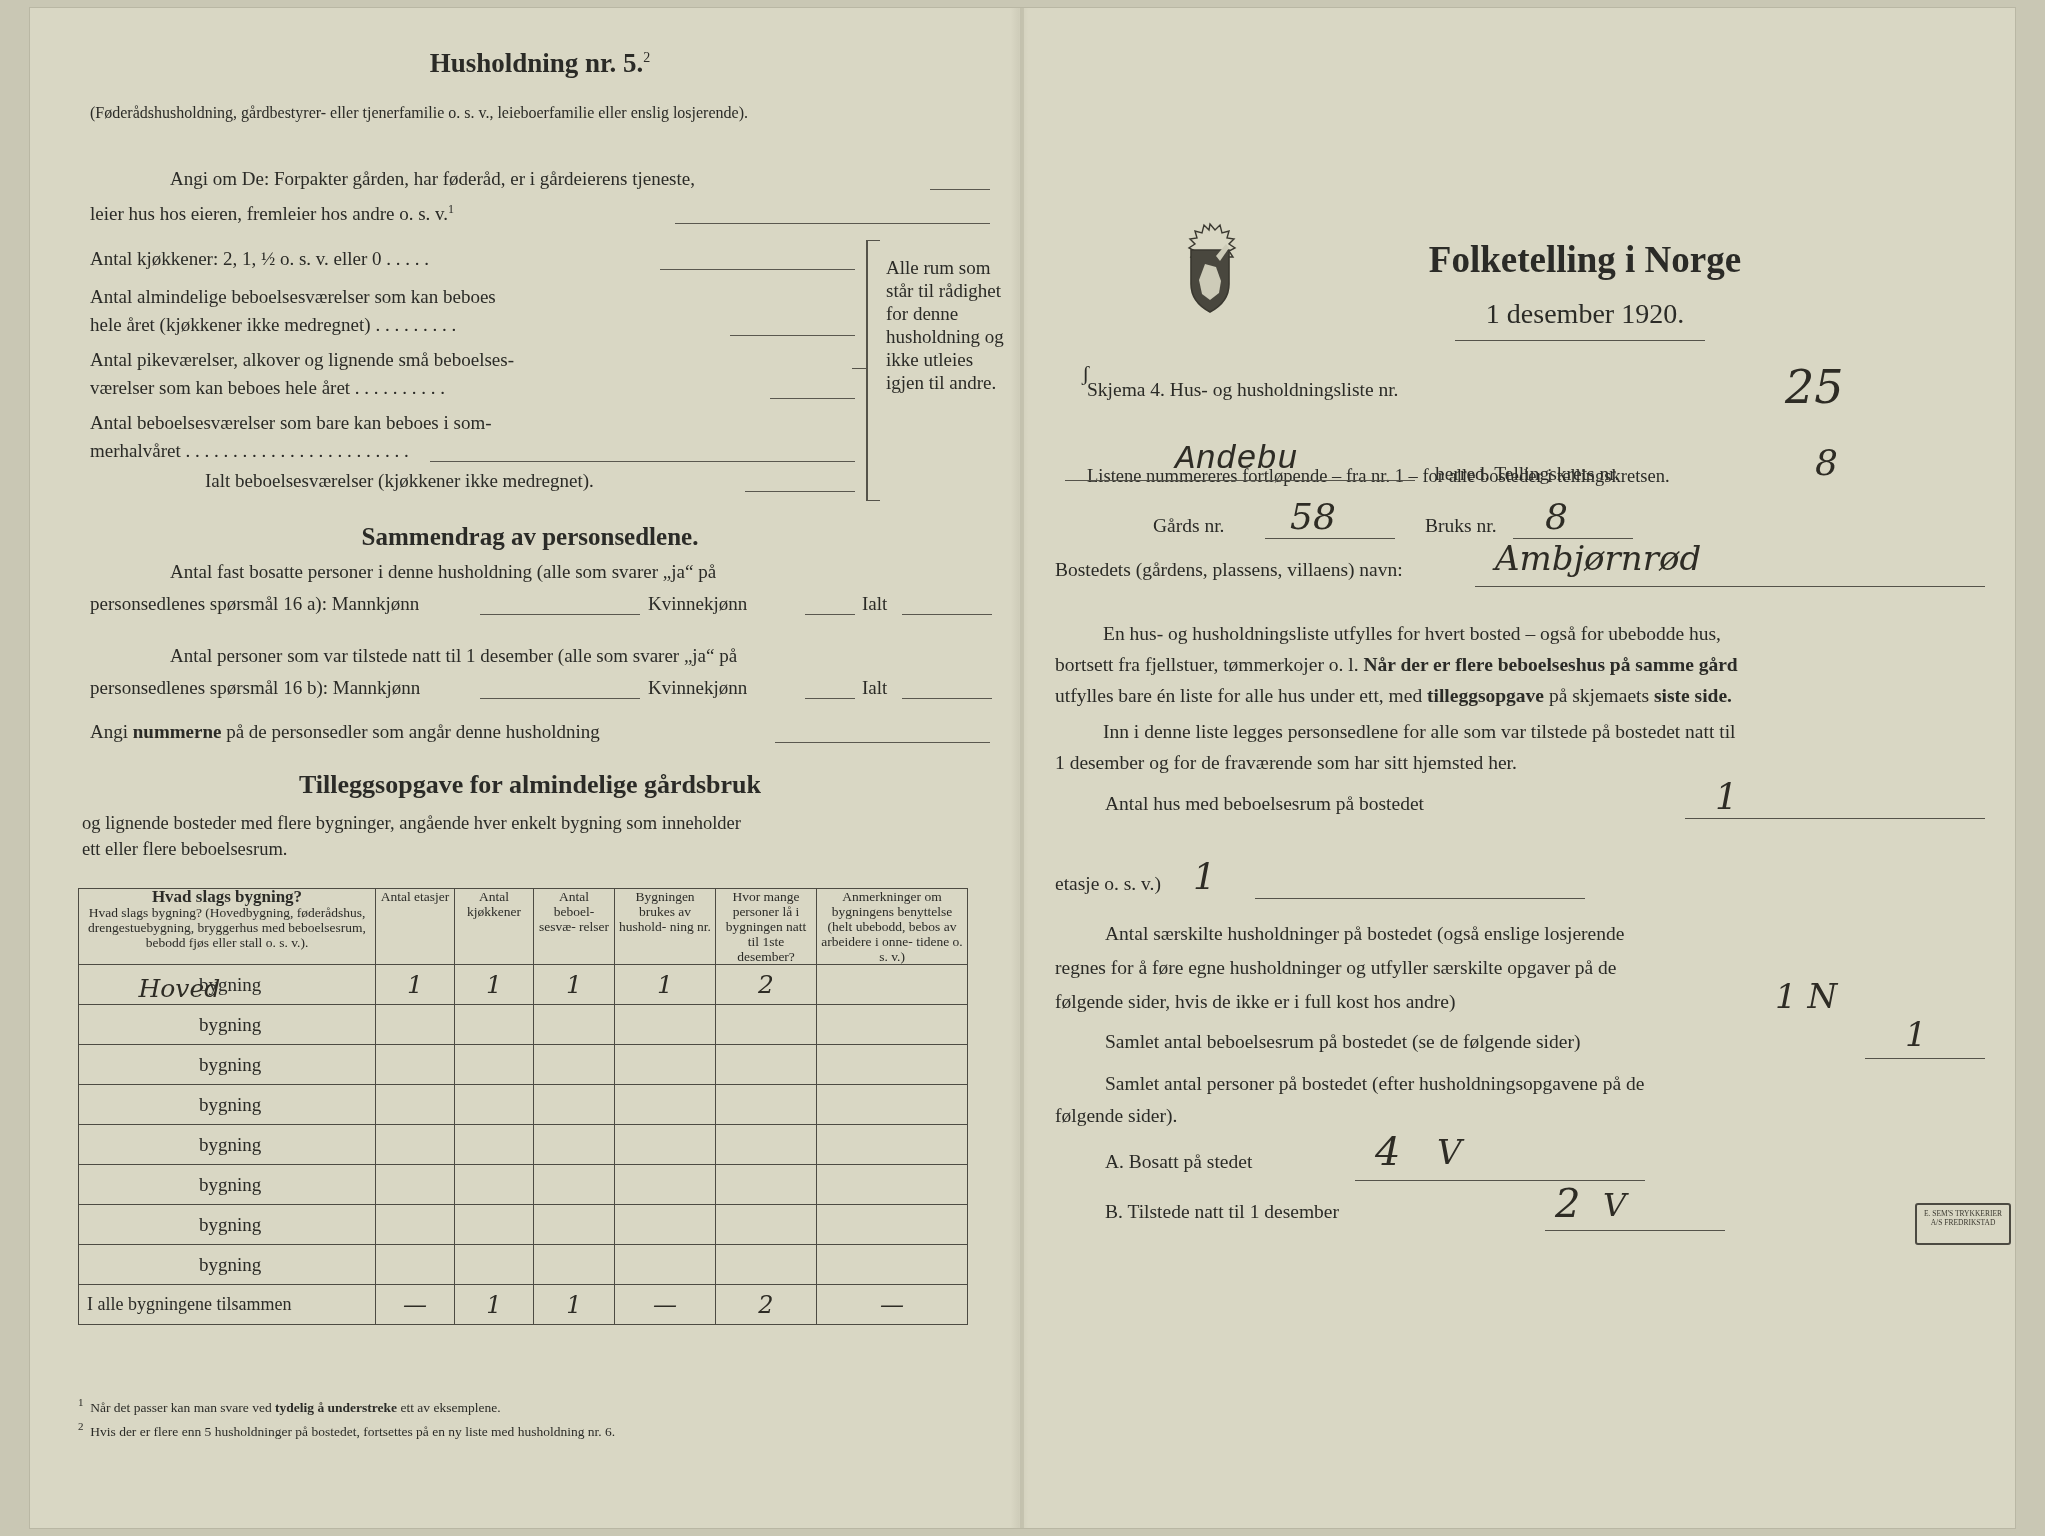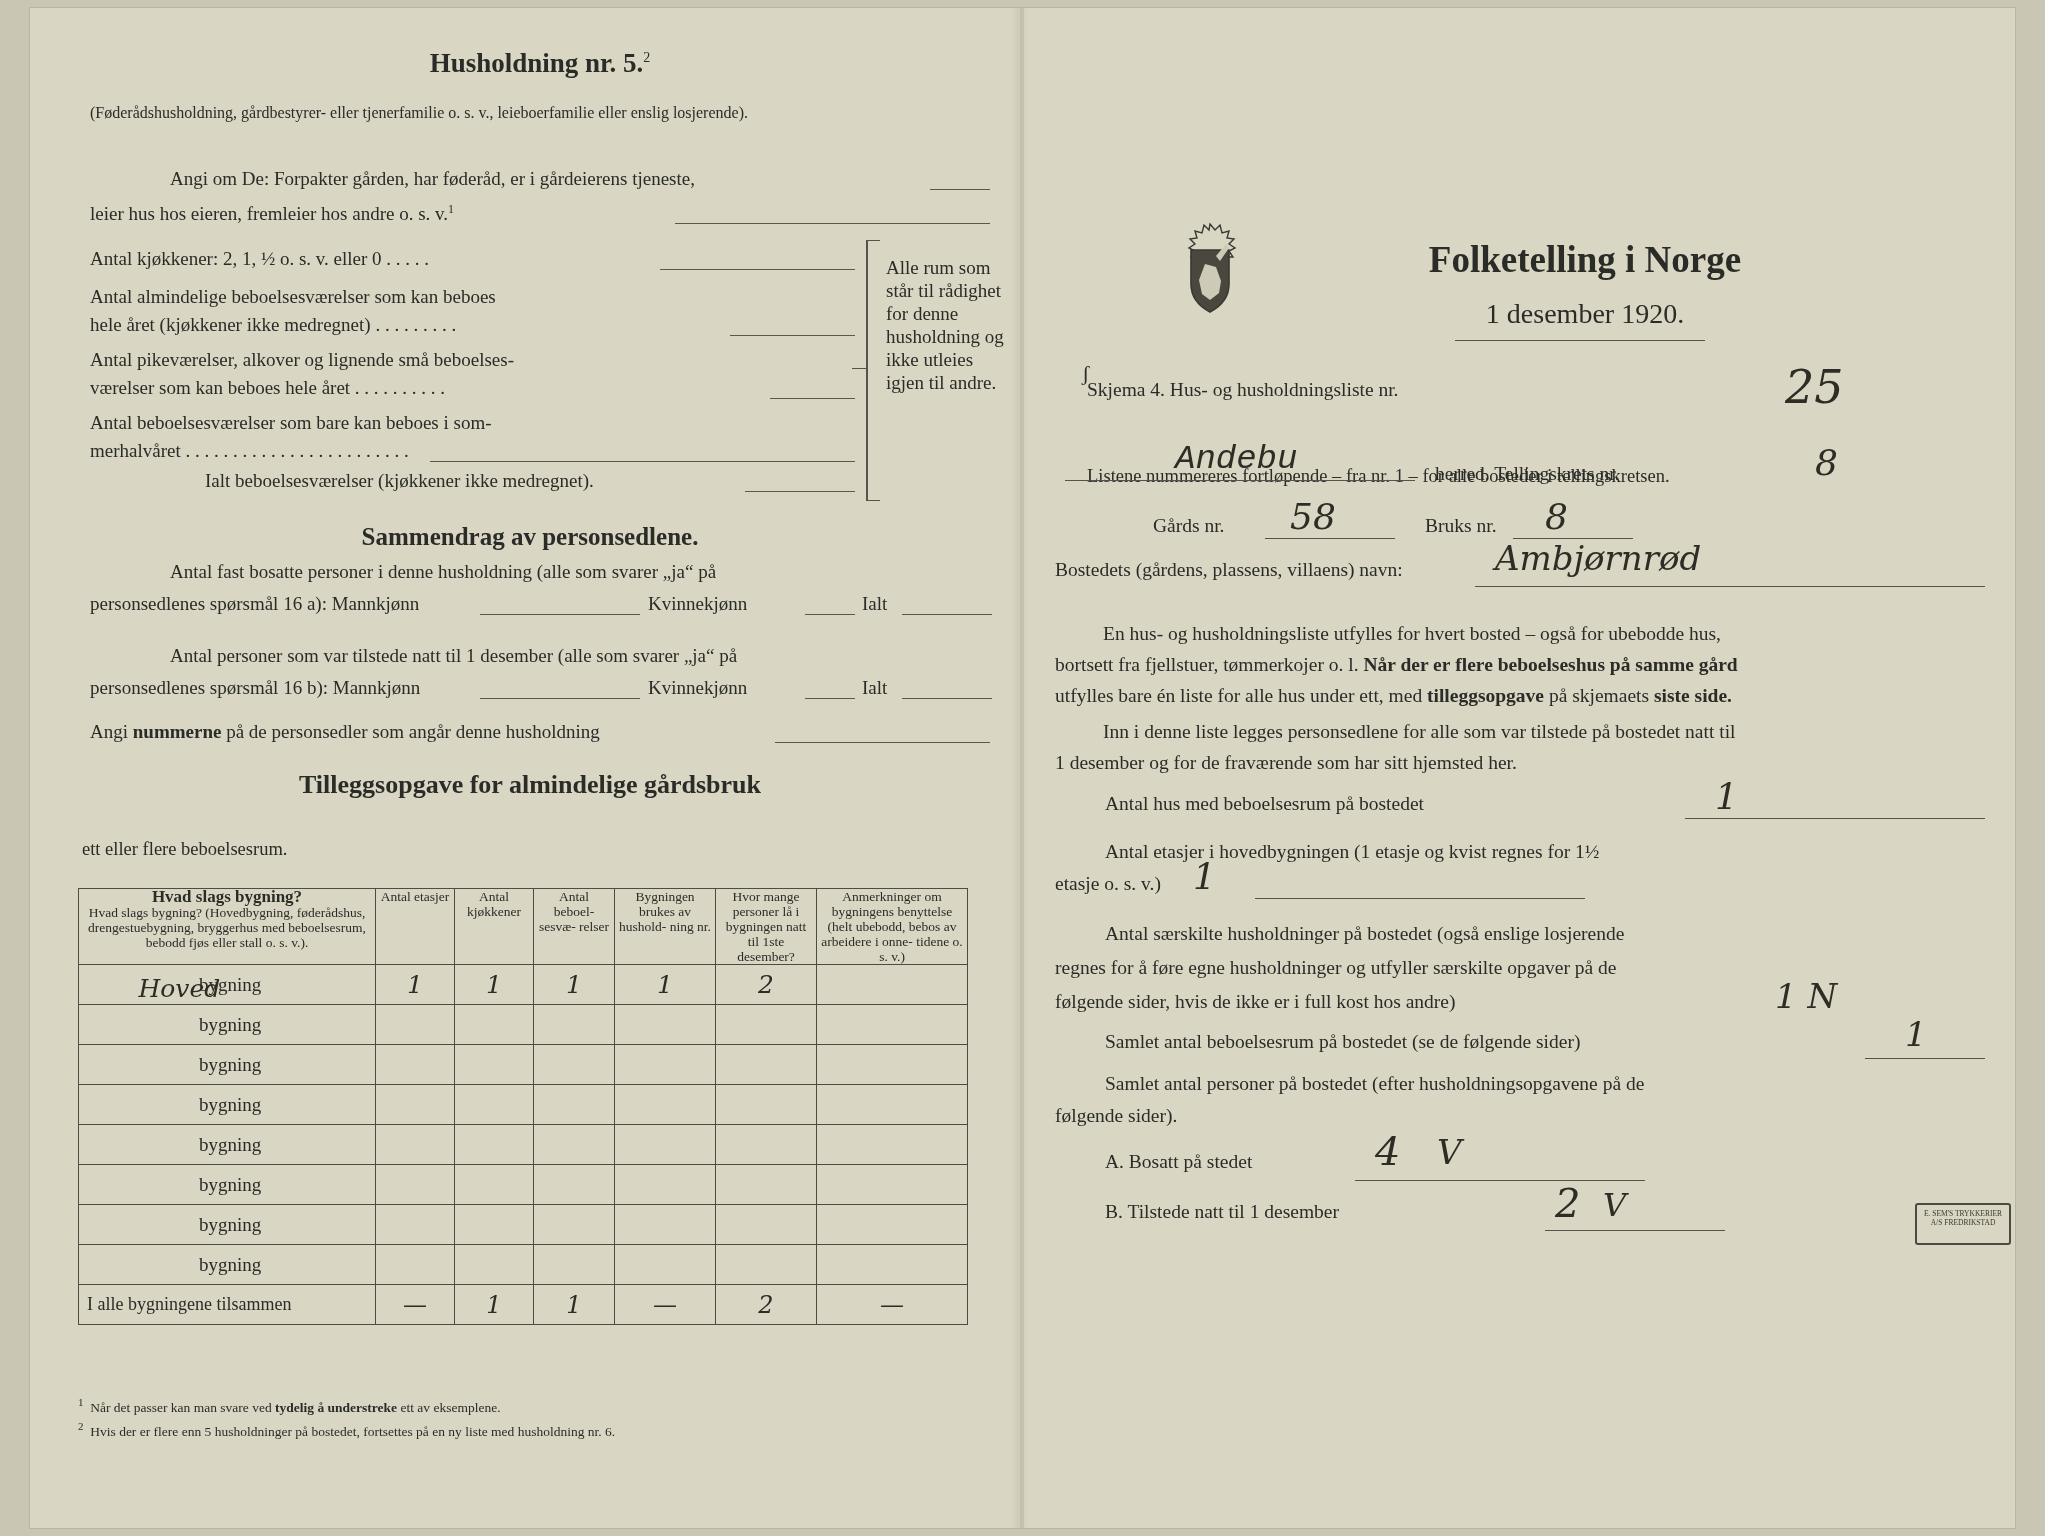--- a/index.html
+++ b/index.html
@@ -131,20 +131,21 @@
   <div class="qline" style="left:872px;top:690px;width:90px;"></div>
 
   <div class="q" style="left:60px;top:713px;">
     <span>Angi</span>
     <b>nummerne</b>
     <span>på de personsedler som angår denne husholdning</span>
   </div>
   <div class="qline" style="left:745px;top:734px;width:215px;"></div>
 
   <div style="position:absolute;left:120px;top:762px;width:760px;text-align:center;font-size:26px;font-weight:bold;">Tilleggsopgave for almindelige gårdsbruk</div>
+  <div class="q" style="left:52px;top:805px;font-size:18.5px;">og lignende bosteder med flere bygninger, angående hver enkelt bygning som inneholder</div>
   <div class="q" style="left:52px;top:831px;font-size:18.5px;">ett eller flere beboelsesrum.</div>
 
   <table class="bt">
     <thead>
       <tr>
         <th style="width:288px;">
           <span style="font-size:17px;font-weight:bold;">Hvad slags bygning?</span><br>
           <span>Hvad slags bygning? (Hovedbygning, føderådshus, drengestuebygning, bryggerhus med beboelsesrum, bebodd fjøs eller stall o. s. v.).</span>
         </th>
         <th style="width:70px;">Antal etasjer</th>
@@ -304,21 +305,20 @@
 
   <div class="rtxt" style="left:30px;top:708px;width:940px;line-height:31px;font-size:19.5px;">
     <span style="display:block;padding-left:48px;">Inn i denne liste legges personsedlene for alle som var tilstede på bostedet natt til</span>
     <span style="display:block;">1 desember og for de fraværende som har sitt hjemsted her.</span>
   </div>
 
   <div class="rtxt" style="left:80px;top:782px;">Antal hus med beboelsesrum på bostedet</div>
   <div style="position:absolute;left:660px;top:810px;width:300px;border-bottom:1px solid #55534a;"></div>
   <div class="hand" style="position:absolute;left:690px;top:768px;font-size:36px;">1</div>
 
-  <div class="rtxt" style="left:80px;top:830px;">Antal etasjer i hovedbygningen (1 etasje og kvist regnes for 1½</div>
   <div class="rtxt" style="left:30px;top:862px;">etasje o. s. v.)</div>
   <div style="position:absolute;left:230px;top:890px;width:330px;border-bottom:1px solid #55534a;"></div>
   <div class="hand" style="position:absolute;left:168px;top:848px;font-size:36px;">1</div>
 
   <div class="rtxt" style="left:80px;top:912px;">Antal særskilte husholdninger på bostedet (også enslige losjerende</div>
   <div class="rtxt" style="left:30px;top:946px;">regnes for å føre egne husholdninger og utfyller særskilte opgaver på de</div>
   <div class="rtxt" style="left:30px;top:980px;">følgende sider, hvis de ikke er i full kost hos andre)</div>
   <div class="hand" style="position:absolute;left:750px;top:968px;font-size:34px;">1 N</div>
 
   <div class="rtxt" style="left:80px;top:1020px;">Samlet antal beboelsesrum på bostedet (se de følgende sider)</div>

